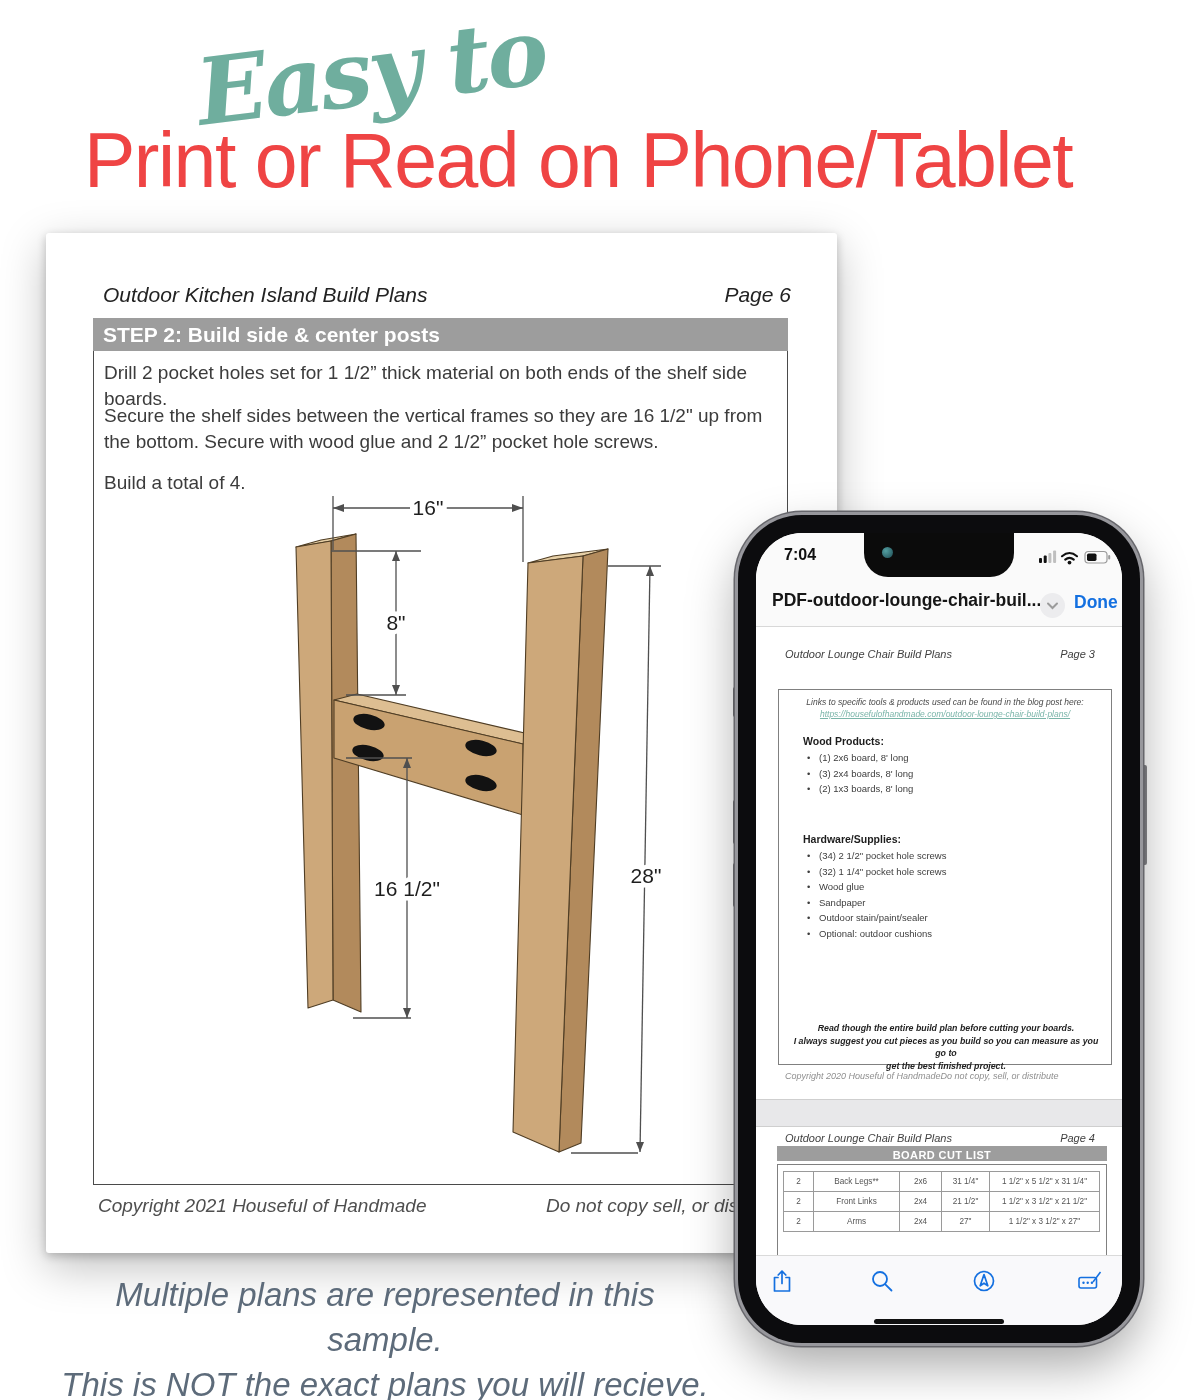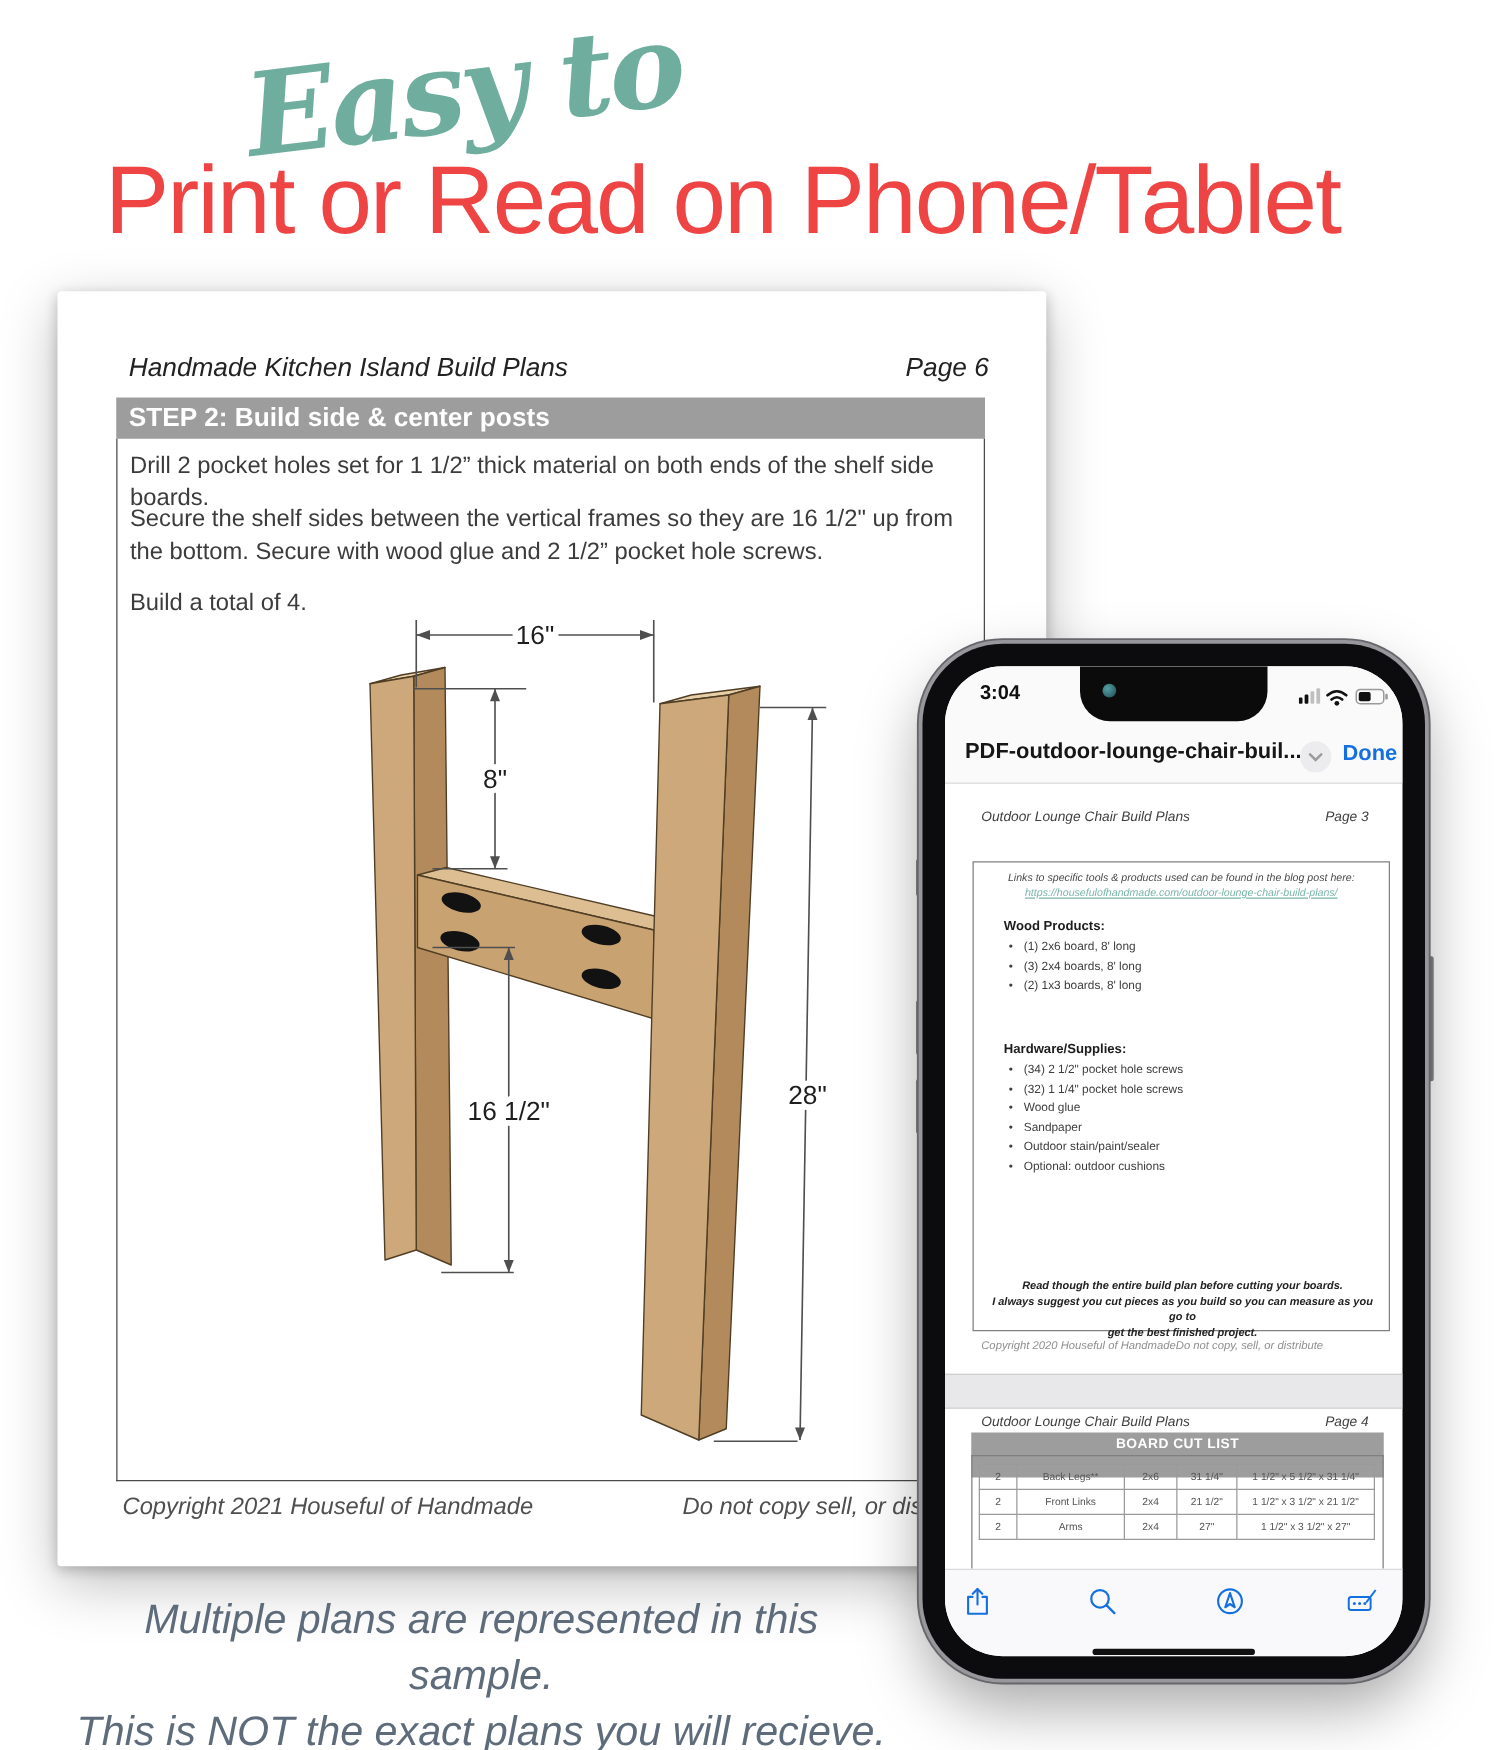--- a/index.html
+++ b/index.html
@@ -51,21 +51,21 @@
   .chevron-circle{position:absolute;left:284px;top:60px;width:25px;height:25px;border-radius:50%;
     background:#ececee;}
   .done-btn{position:absolute;left:318px;top:59px;font-size:17.5px;font-weight:600;color:#1470e0;}
 
   .pdf-head{position:absolute;left:29px;width:310px;display:flex;justify-content:space-between;
     font-style:italic;font-size:11px;color:#3f3f3f;align-items:flex-end;}
   .p3-head{top:115px;} .p4-head{top:599px;}
   .gray-bar{position:absolute;background:#9d9d9d;color:#fff;font-weight:bold;text-align:center;
     letter-spacing:.4px;}
   .p3-bar{left:22px;top:134px;width:334px;height:22px;font-size:12px;line-height:22px;}
-  .p4-bar{left:21px;top:613px;width:330px;height:36px;font-size:11px;line-height:18px;}
+  .p4-bar{left:21px;top:613px;width:330px;height:15px;font-size:11px;line-height:18px;}
   .p3-box{position:absolute;left:22px;top:156px;width:334px;height:376px;border:1px solid #808080;
     box-sizing:border-box;}
   .note-line{position:absolute;top:7px;left:0;width:100%;text-align:center;font-style:italic;
     font-size:8.5px;color:#4a4a4a;}
   .note-link{position:absolute;top:19px;left:0;width:100%;text-align:center;font-style:italic;
     font-size:8.5px;color:#7ab5a9;text-decoration:underline;}
   .list-h{position:absolute;left:24px;font-weight:bold;font-size:10.5px;color:#1d1d1d;}
   .wood-h{top:45px;} .hw-h{top:143px;}
   .b-list{position:absolute;left:24px;width:290px;font-size:9.5px;color:#3d3d3d;}
   .wood-list{top:60px;} .hw-list{top:158px;}
@@ -95,21 +95,21 @@
     font-style:italic;font-size:33px;line-height:45px;color:#5d6b7a;}
 </style>
 </head>
 <body>
 
 <div class="script-word">Easy to</div>
 <div class="big-title">Print or Read on Phone/Tablet</div>
 
 <div class="page">
   <div class="page-head-row">
-    <span>Handmade Kitchen Island Build Plans</span>
+    <span>Outdoor Kitchen Island Build Plans</span>
     <span>Page 6</span>
   </div>
   <div class="step-bar">STEP 2: Build side &amp; center posts</div>
   <div class="content-box">
     <div class="doc-p p1">Drill 2 pocket holes set for 1 1/2” thick material on both ends of the shelf side boards.</div>
     <div class="doc-p p2">Secure the shelf sides between the vertical frames so they are 16 1/2" up from the bottom. Secure with wood glue and 2 1/2” pocket hole screws.</div>
     <div class="doc-p p3">Build a total of 4.</div>
 
     <svg class="diagram-svg" width="695" height="705" viewBox="0 0 695 705">
       <g stroke="#4f3d24" stroke-width="1.1" stroke-linejoin="round">
@@ -174,21 +174,21 @@
 
 <div class="phone-wrap">
   <div class="side-btn btn-mute"></div>
   <div class="side-btn btn-volup"></div>
   <div class="side-btn btn-voldown"></div>
   <div class="side-btn btn-power"></div>
   <div class="phone-body">
     <div class="screen">
       <div class="navbg"></div>
 
-      <div class="time">3:04</div>
+      <div class="time">7:04</div>
       <svg class="status-icons" width="72" height="18" viewBox="0 0 72 18">
         <g>
           <rect x="0" y="9" width="3" height="5" rx="1" fill="#111"></rect>
           <rect x="4.7" y="6.5" width="3" height="7.5" rx="1" fill="#111"></rect>
           <rect x="9.4" y="4" width="3" height="10" rx="1" fill="#bfbfbf"></rect>
           <rect x="14.1" y="1.5" width="3" height="12.5" rx="1" fill="#bfbfbf"></rect>
         </g>
         <g stroke="#111" fill="none" stroke-width="2.1" stroke-linecap="round">
           <path d="M23,7.2 Q30.5,0.8 38,7.2"></path>
           <path d="M26.2,10.6 Q30.5,7 34.8,10.6"></path>

